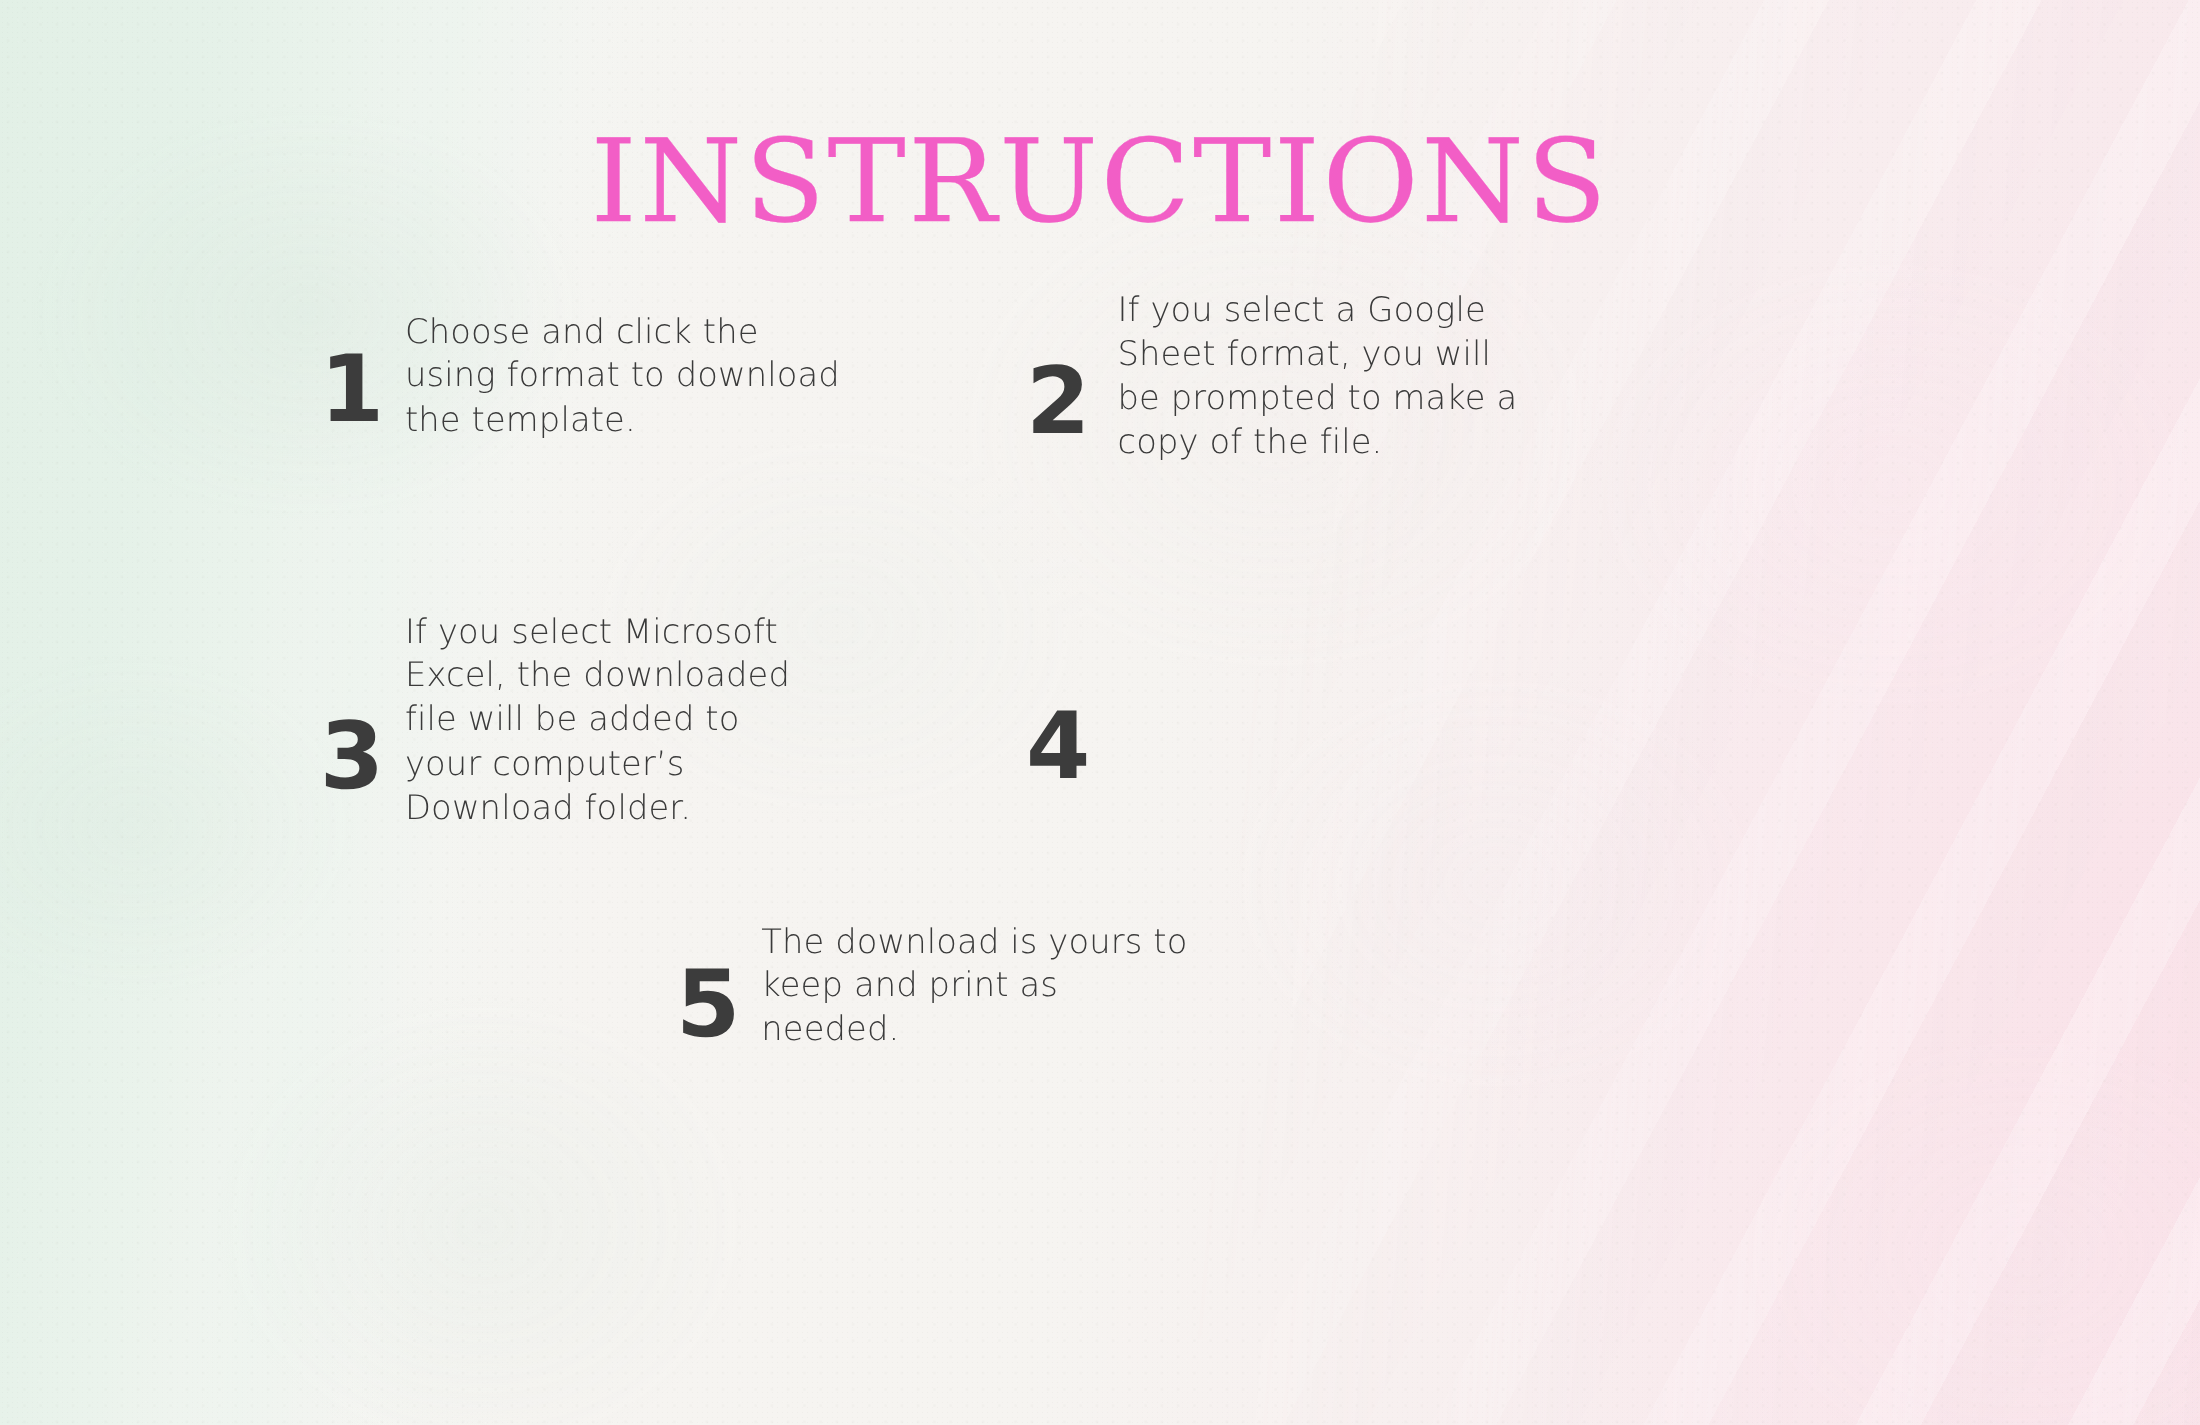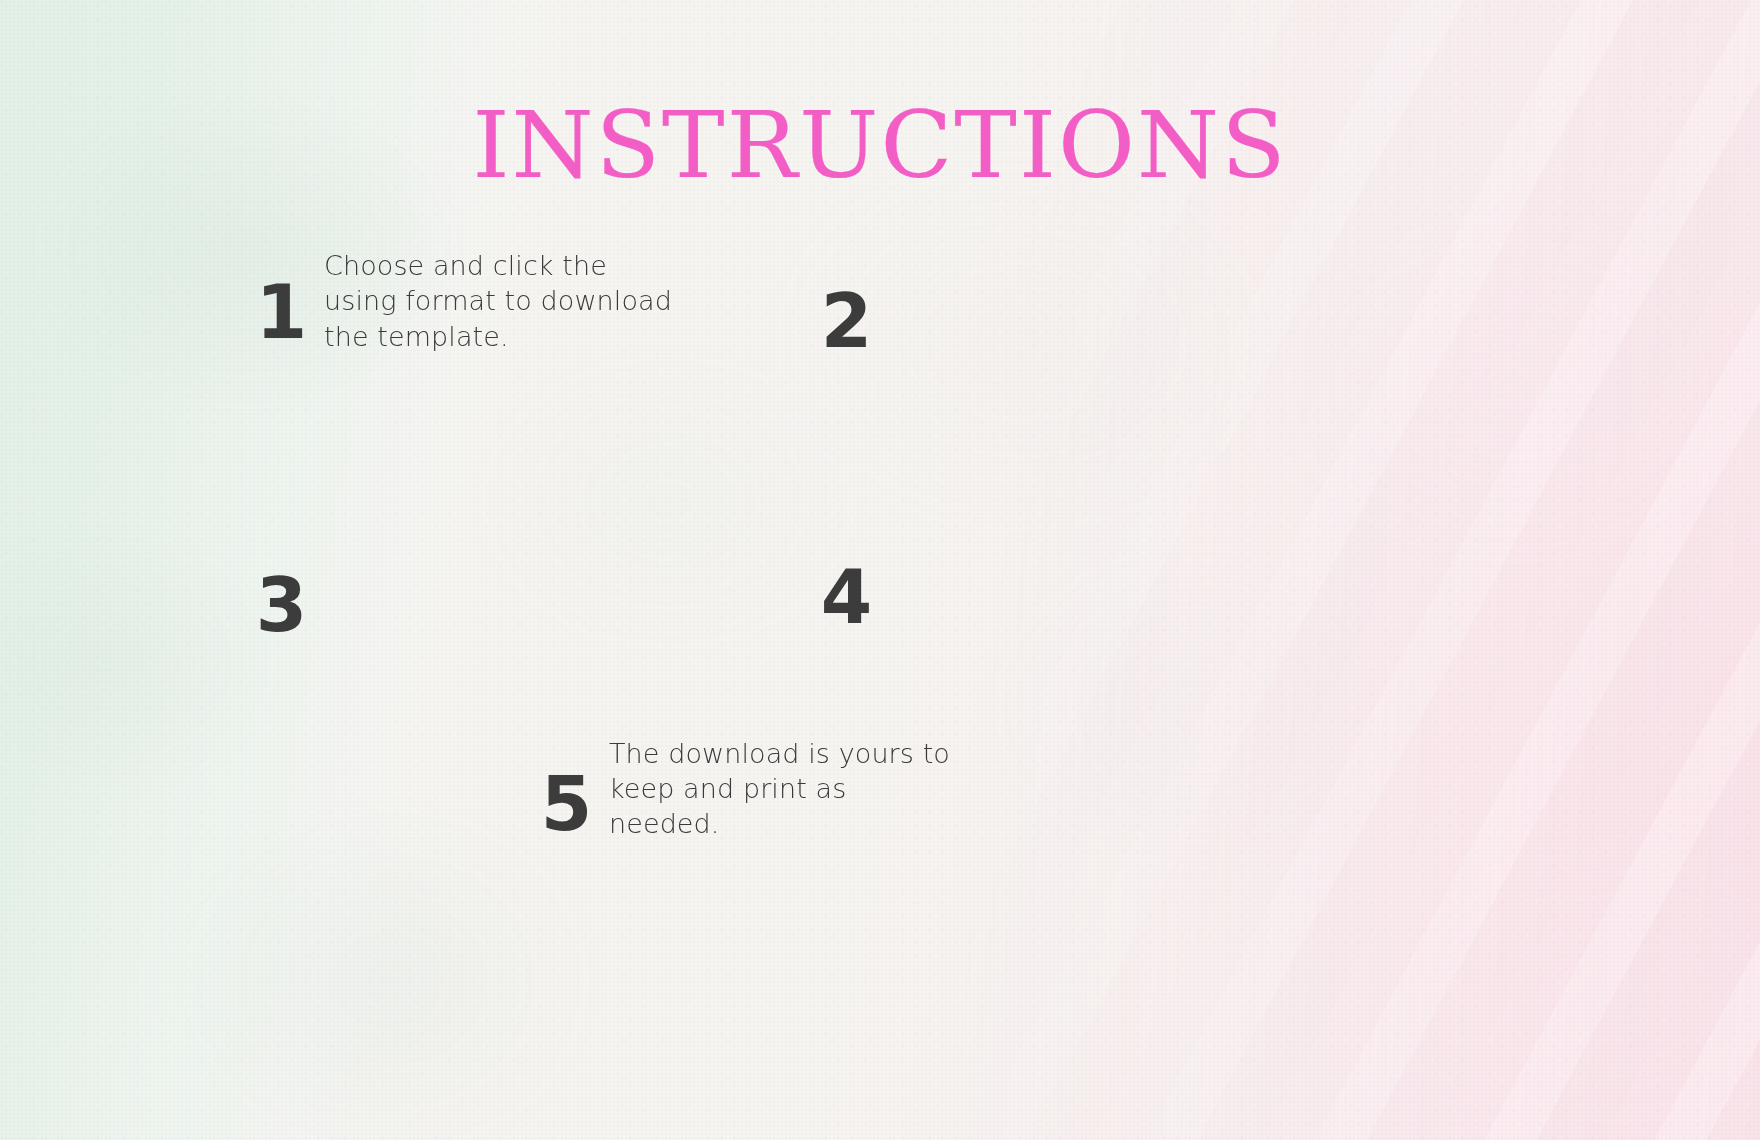--- a/index.html
+++ b/index.html
@@ -225,28 +225,37 @@
 
         <div class="cell cell-left">
           <div class="num num-w-1 s1-num">1</div>
           <div class="step-text">Choose and click the
 using format to download
 the template.</div>
         </div>
 
         <div class="cell cell-right">
           <div class="num num-w-2 s2-num">2</div>
+          <div class="step-text">If you select a Google
+Sheet format, you will
+be prompted to make a
+copy of the file.</div>
         </div>
 
       </div>
 
       <div class="row row-2">
 
         <div class="cell cell-left">
           <div class="num num-w-1 s3-num">3</div>
+          <div class="step-text">If you select Microsoft
+Excel, the downloaded
+file will be added to
+your computer’s
+Download  folder.</div>
         </div>
 
         <div class="cell cell-right">
           <div class="num num-w-2 s4-num">4</div>
         </div>
 
       </div>
 
       <div class="row row-3">
         <div class="step-5-wrap cell">

